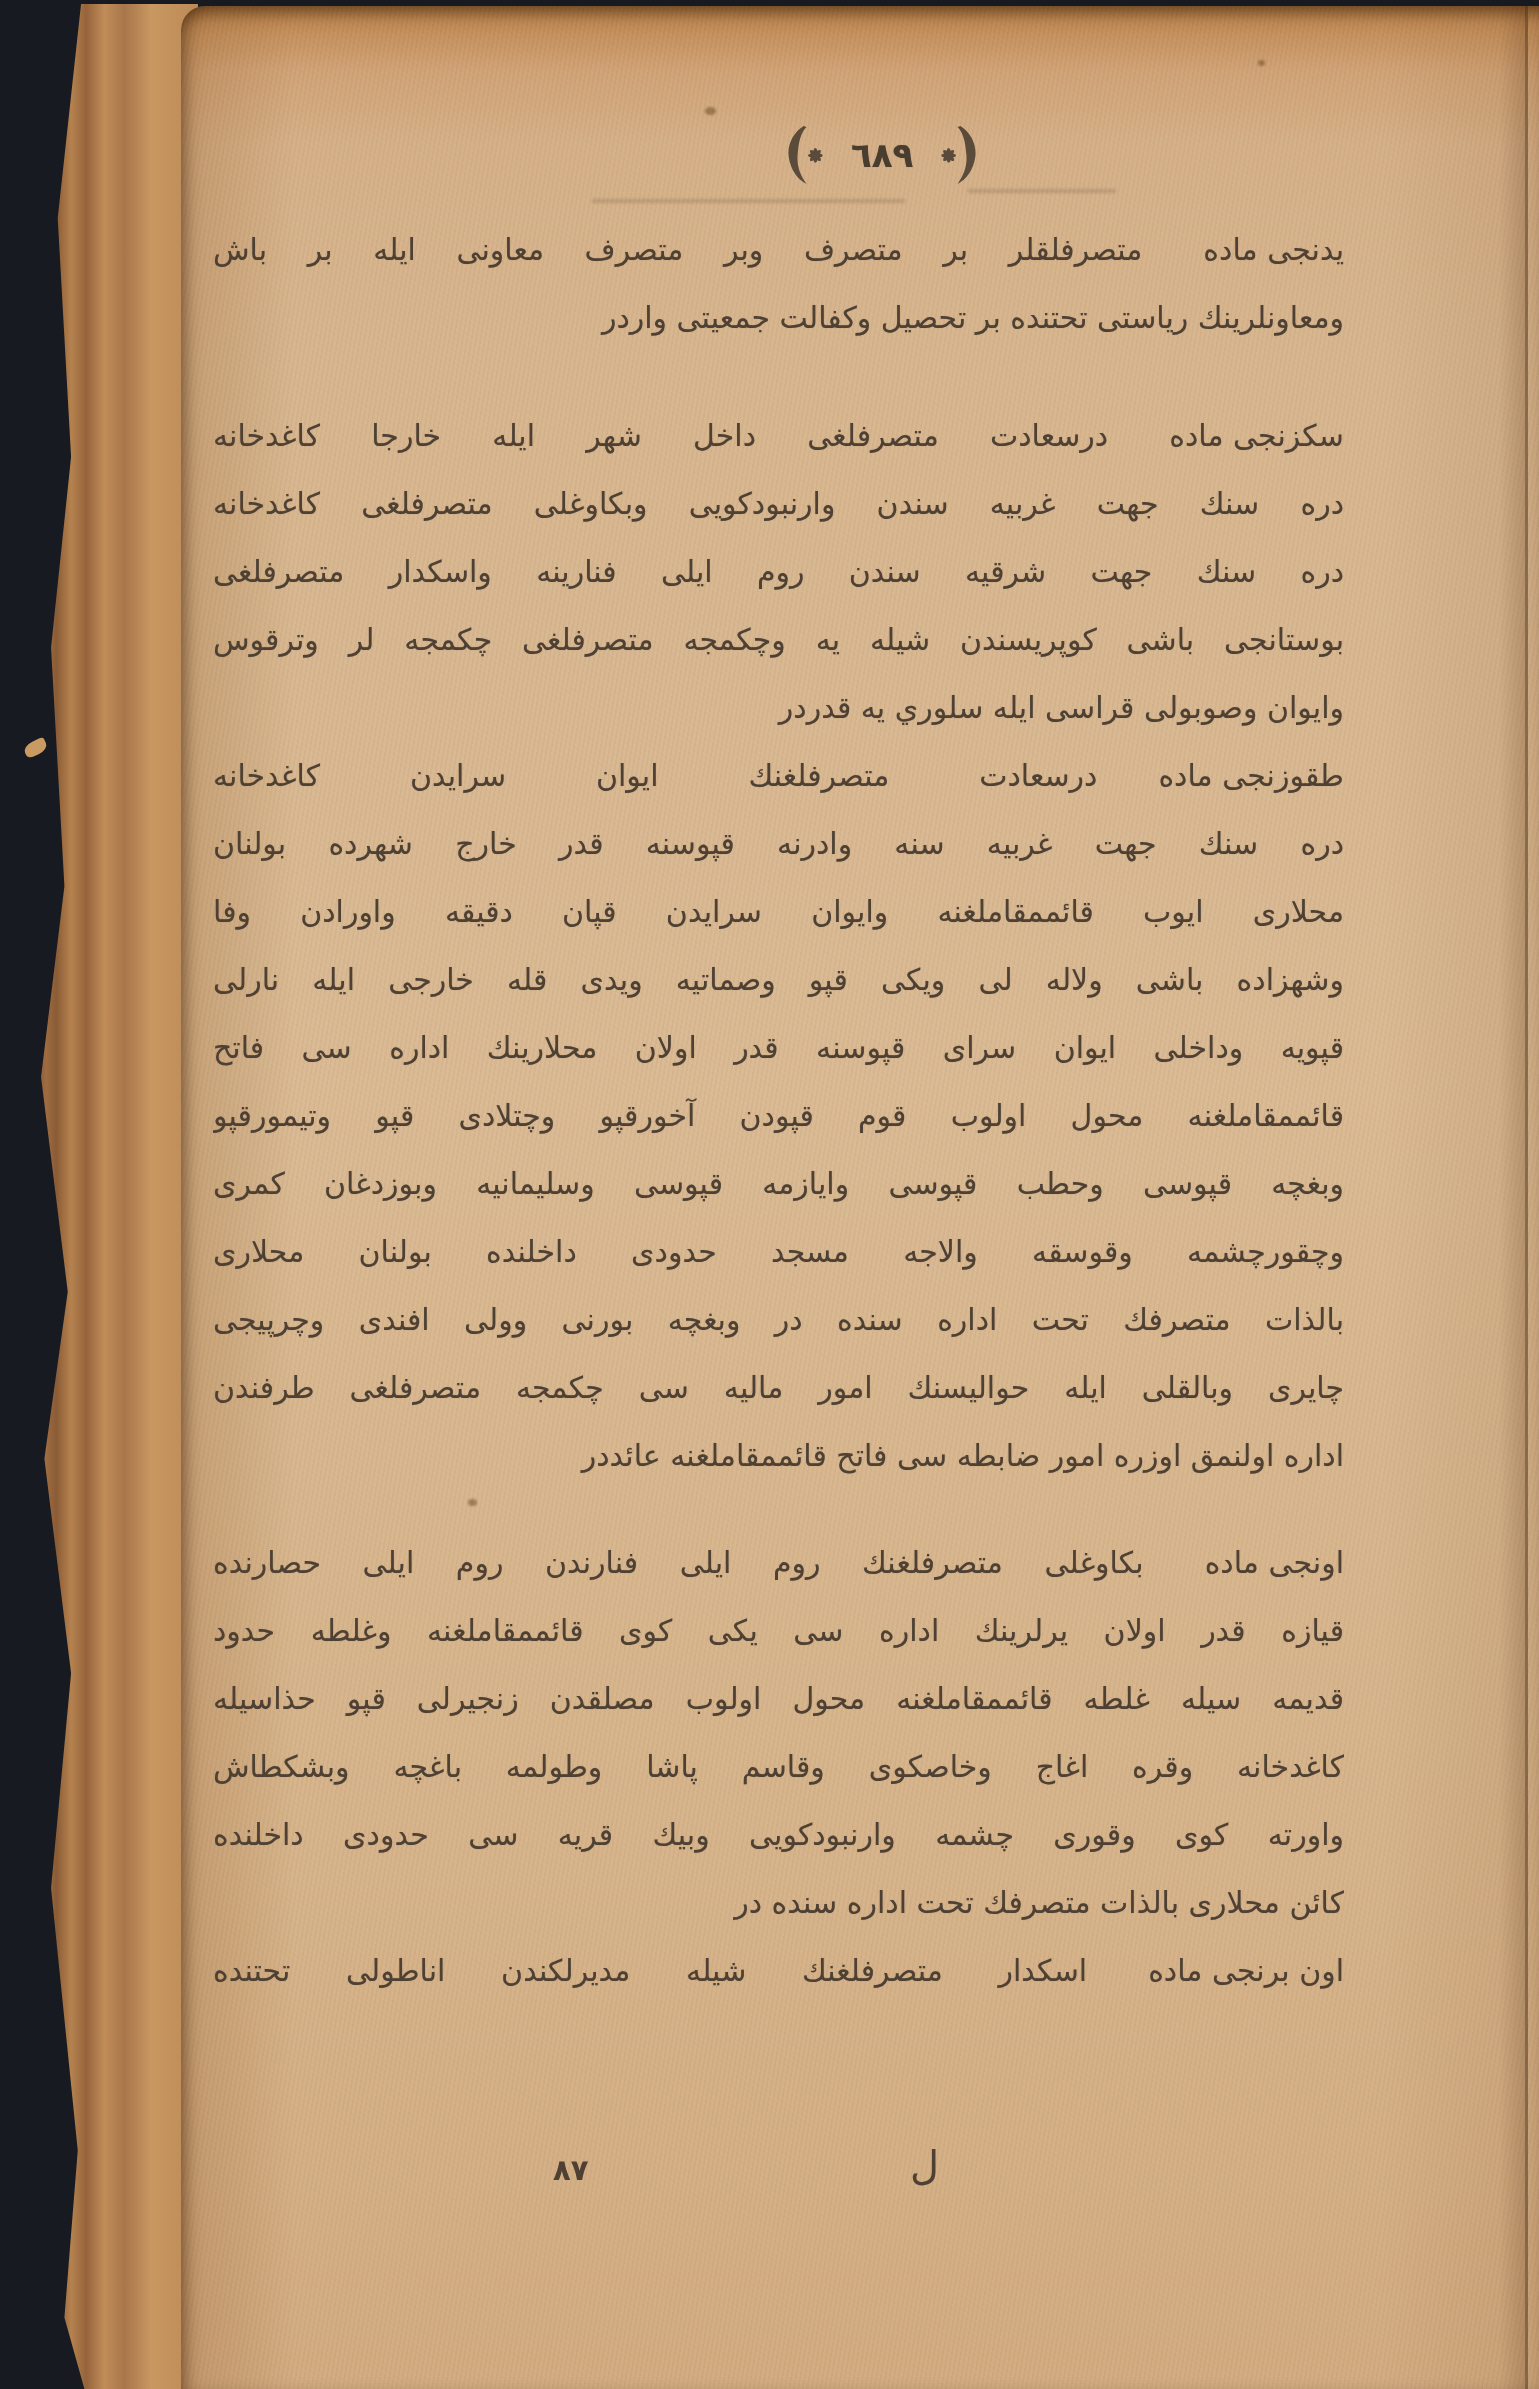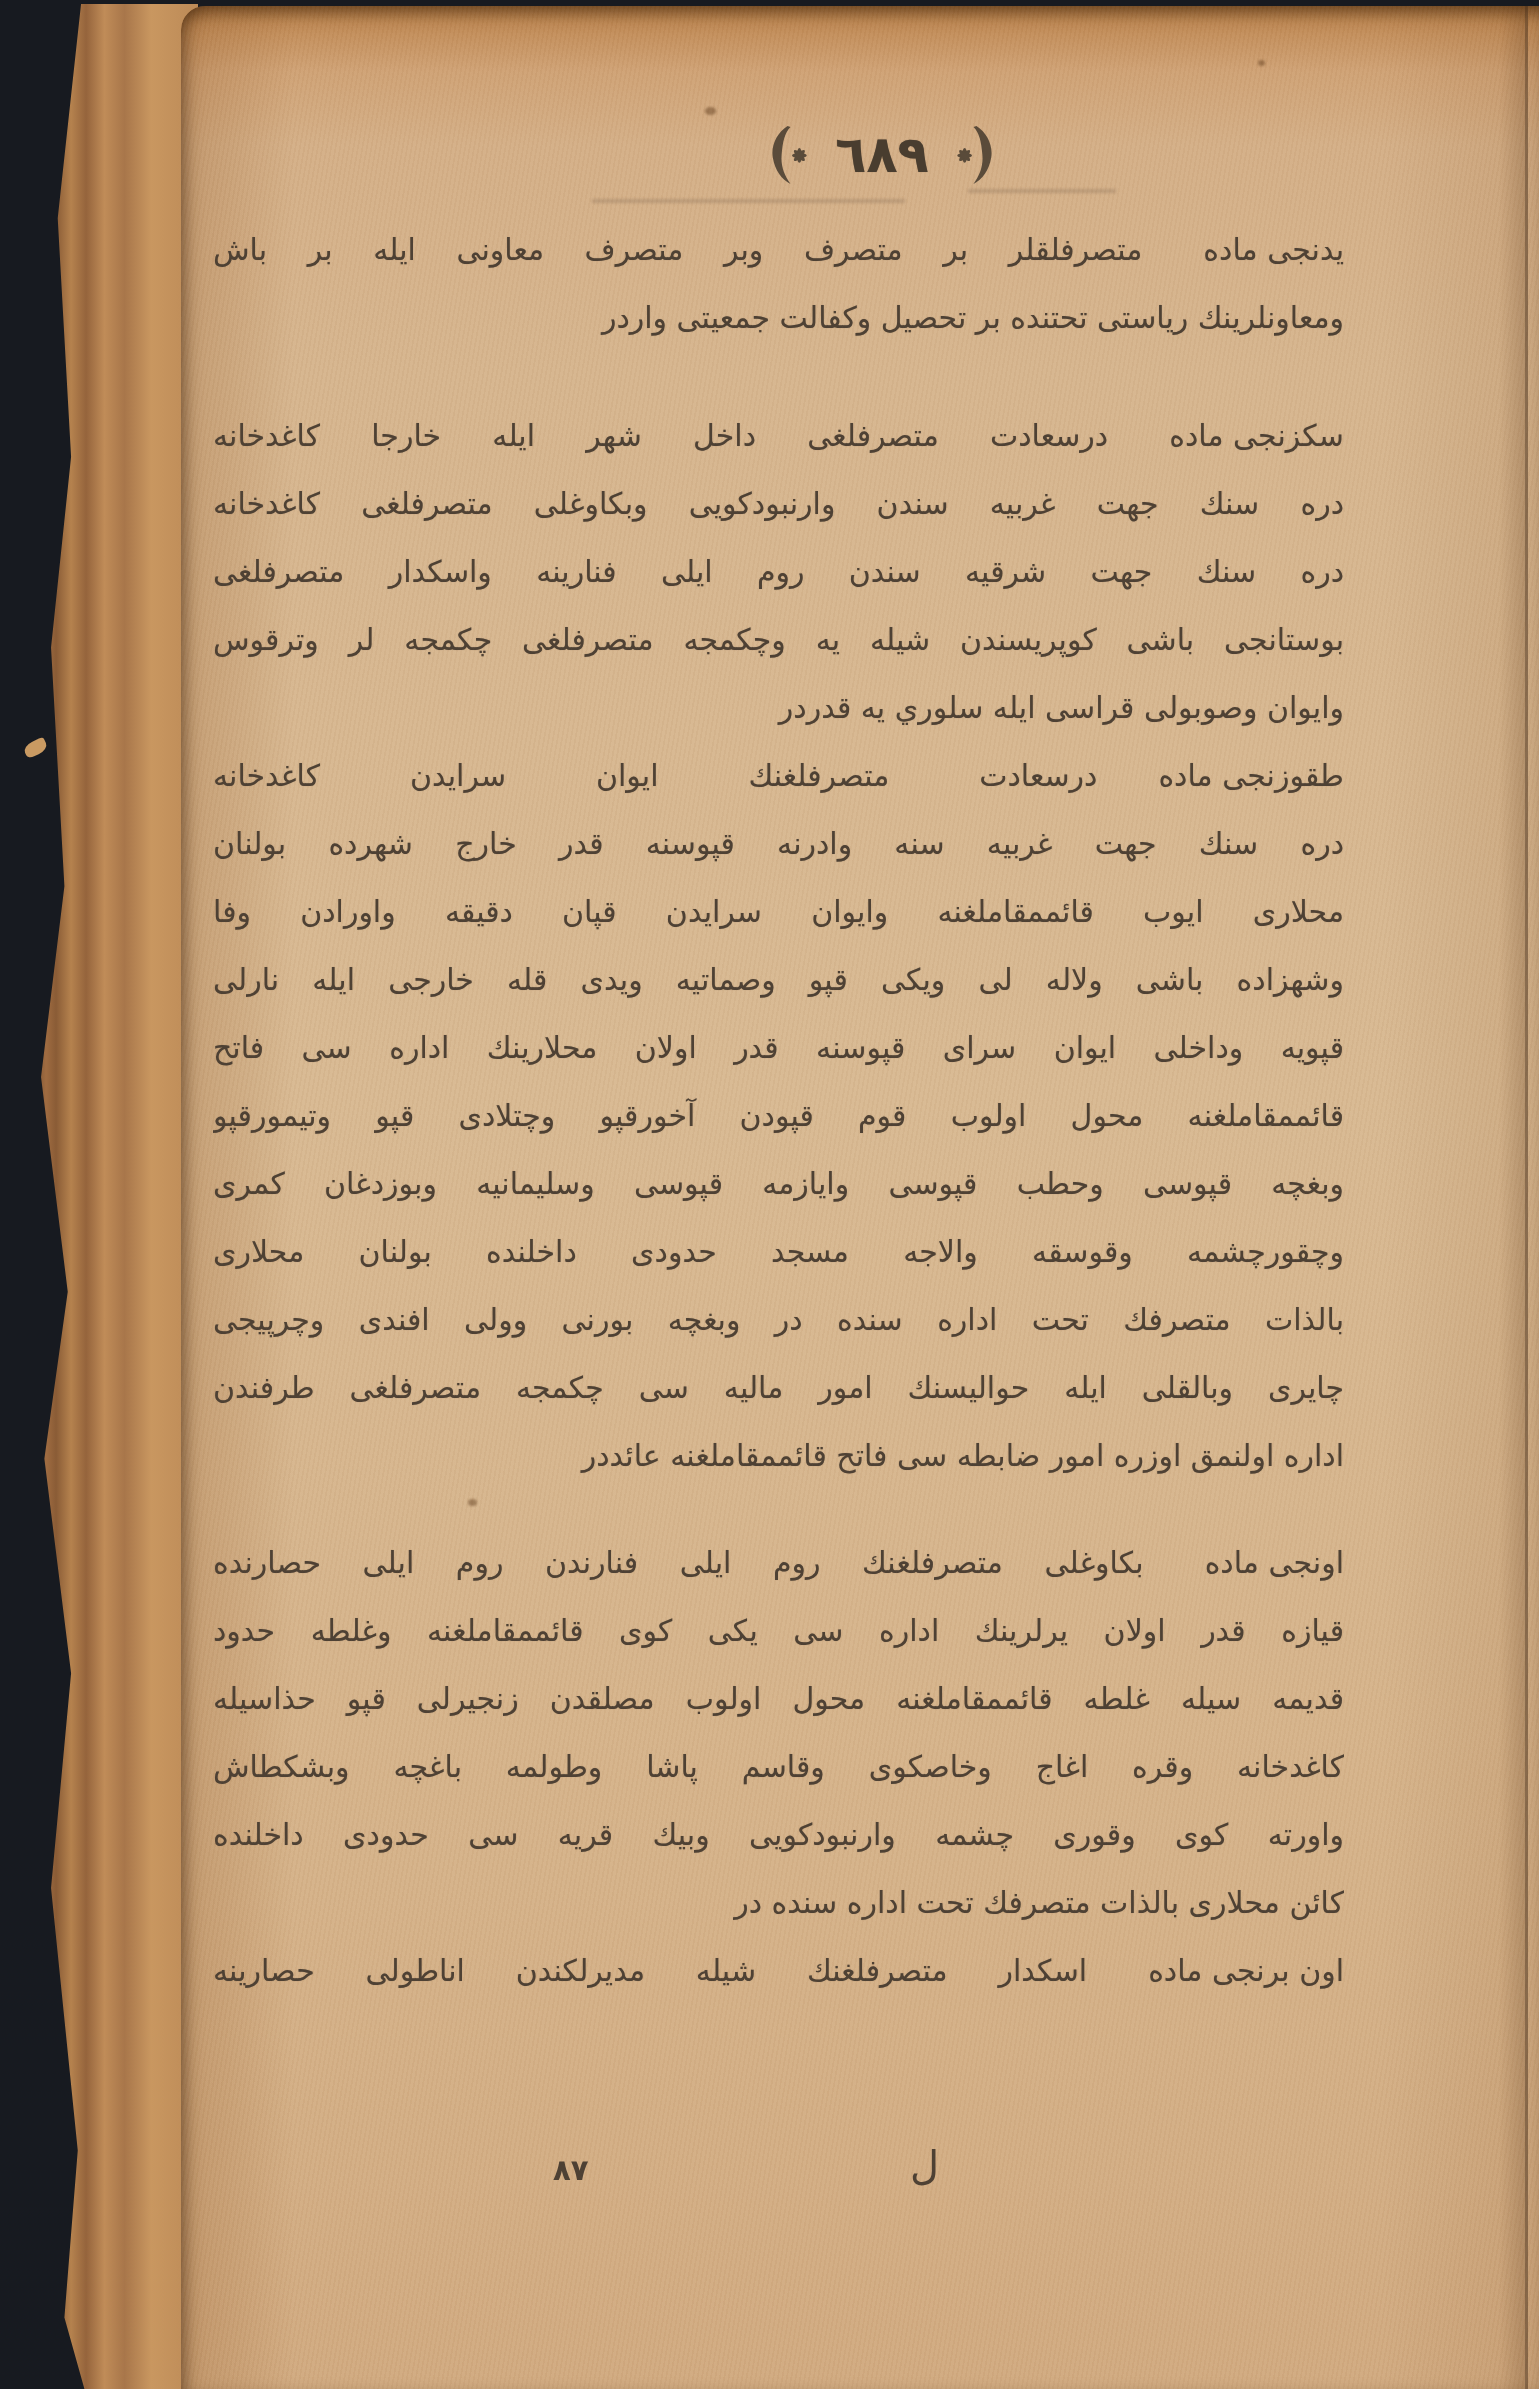--- a/index.html
+++ b/index.html
@@ -22,21 +22,21 @@
         #d6b58e 365px,#d8b992 1088px,#d5b289 1871px,#d1aa80 100%);
     box-shadow:inset 12px 0 17.4px -8.7px rgba(70,40,15,.55),
                inset 0 14px 19px -10.4px rgba(55,30,10,.6);}
   .gutter-line{position:absolute;right:11.3px;top:0;bottom:0;width:2.6px;
     background:rgba(70,45,25,.5);}
   .gutter-shade{position:absolute;right:14px;top:0;bottom:0;width:26px;
     background:linear-gradient(90deg,rgba(90,55,25,0),rgba(90,55,25,.22));}
   
   .page-header{position:absolute;left:747px;top:111px;width:270px;height:87px;
     display:flex;align-items:center;justify-content:center;gap:21px;color:#4a3e30;}
-  .page-header .num{font-size:51px;font-weight:bold;color:#493d2f;
+  .page-header .num{font-size:34px;font-weight:bold;color:#493d2f;
     text-shadow:0 0 0.9px rgba(70,55,40,.5);}
   .orn{width:45px;height:63px;fill:#4a3e30;opacity:.88;}
   .orn.mirror{transform:scaleX(-1);}
   
   .text-layer{position:absolute;left:213px;top:216px;width:1131px;
     direction:rtl;font-size:30px;color:#4e4134;
     text-shadow:0 0 0.9px rgba(75,60,45,.35);}
   .line{height:68px;line-height:68px;text-align:justify;text-align-last:justify;
     overflow:hidden;}
   .line.short{text-align-last:right;}
@@ -150,21 +150,21 @@
       <div class="line">قيازه قدر اولان يرلرينك اداره سى يكى كوى قائممقاملغنه وغلطه حدود</div>
       <div class="line">قديمه سيله غلطه قائممقاملغنه محول اولوب مصلقدن زنجيرلى قپو حذاسيله</div>
       <div class="line">كاغدخانه وقره اغاج وخاصكوى وقاسم پاشا وطولمه باغچه وبشكطاش</div>
       <div class="line">واورته كوى وقورى چشمه وارنبودكويى وبيك قريه سى حدودى داخلنده</div>
       <div class="line short">كائن محلارى بالذات متصرفك تحت اداره سنده در</div>
     </div>
 
     <div class="para">
       <div class="opening">
         <span class="article-label">اون برنجى ماده</span>
-        <span class="opening-text">اسكدار متصرفلغنك شيله مديرلكندن اناطولى حصارينه</span>
+        <span class="opening-text">اسكدار متصرفلغنك شيله مديرلكندن اناطولى تحتنده</span>
       </div>
     </div>
 
   </div>
 
   <div class="catchword">ل</div>
   <div class="signature">٨٧</div>
 
 </div>
 

